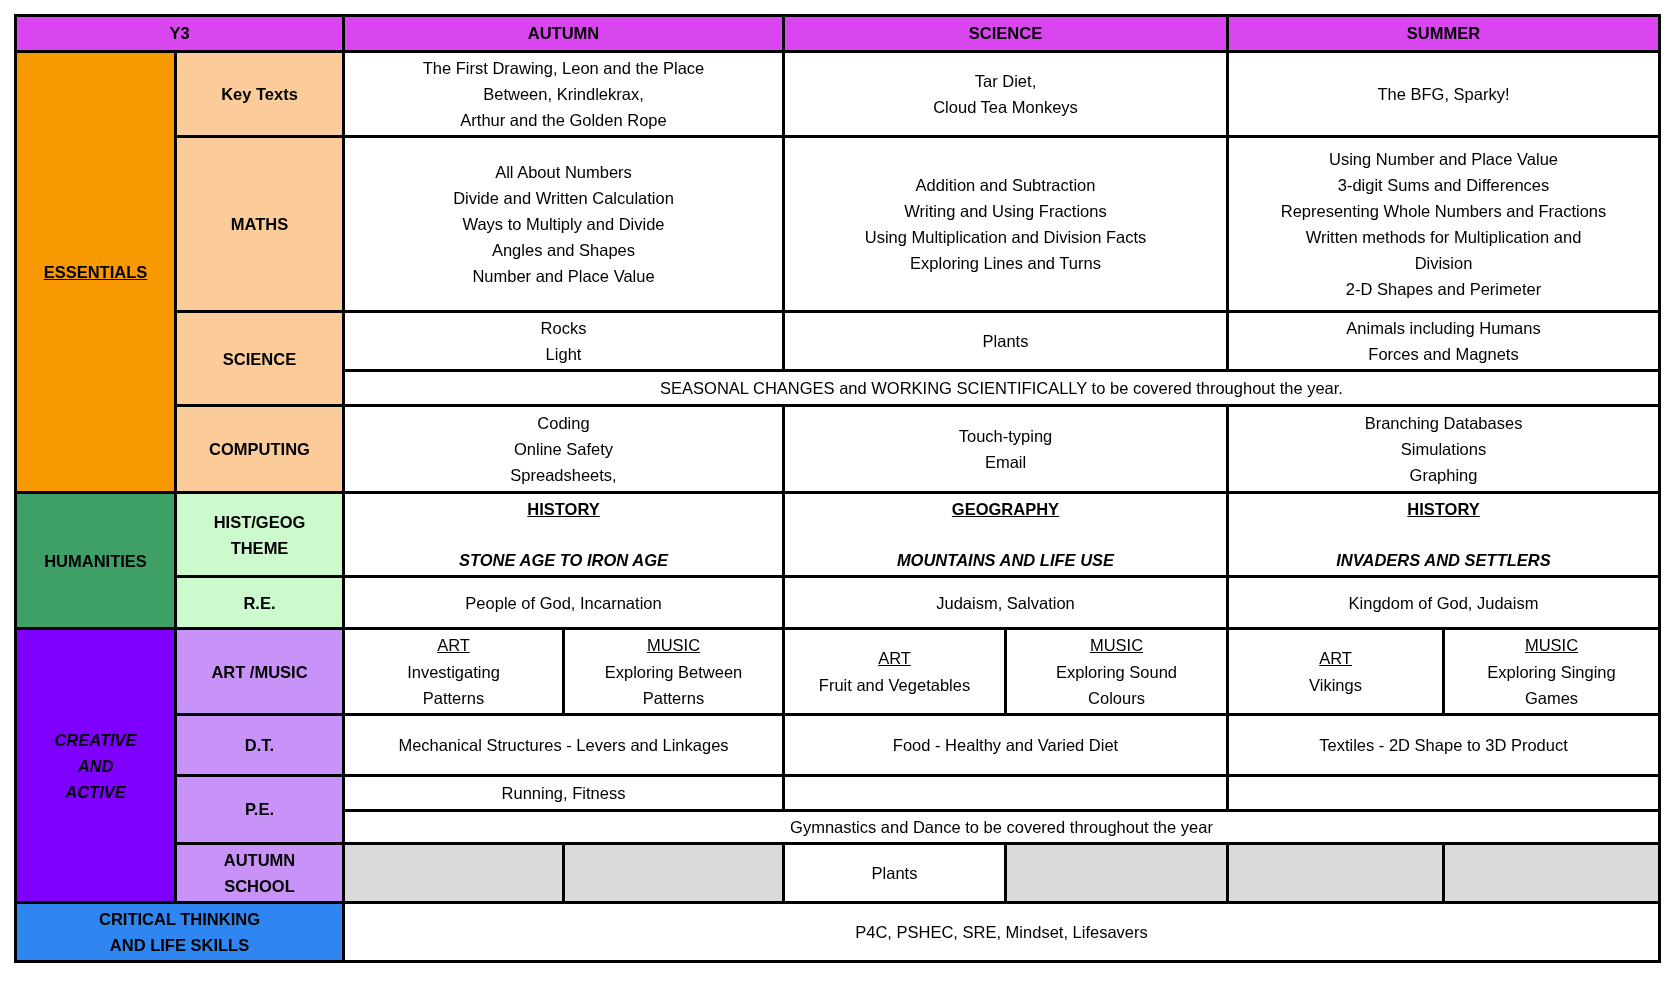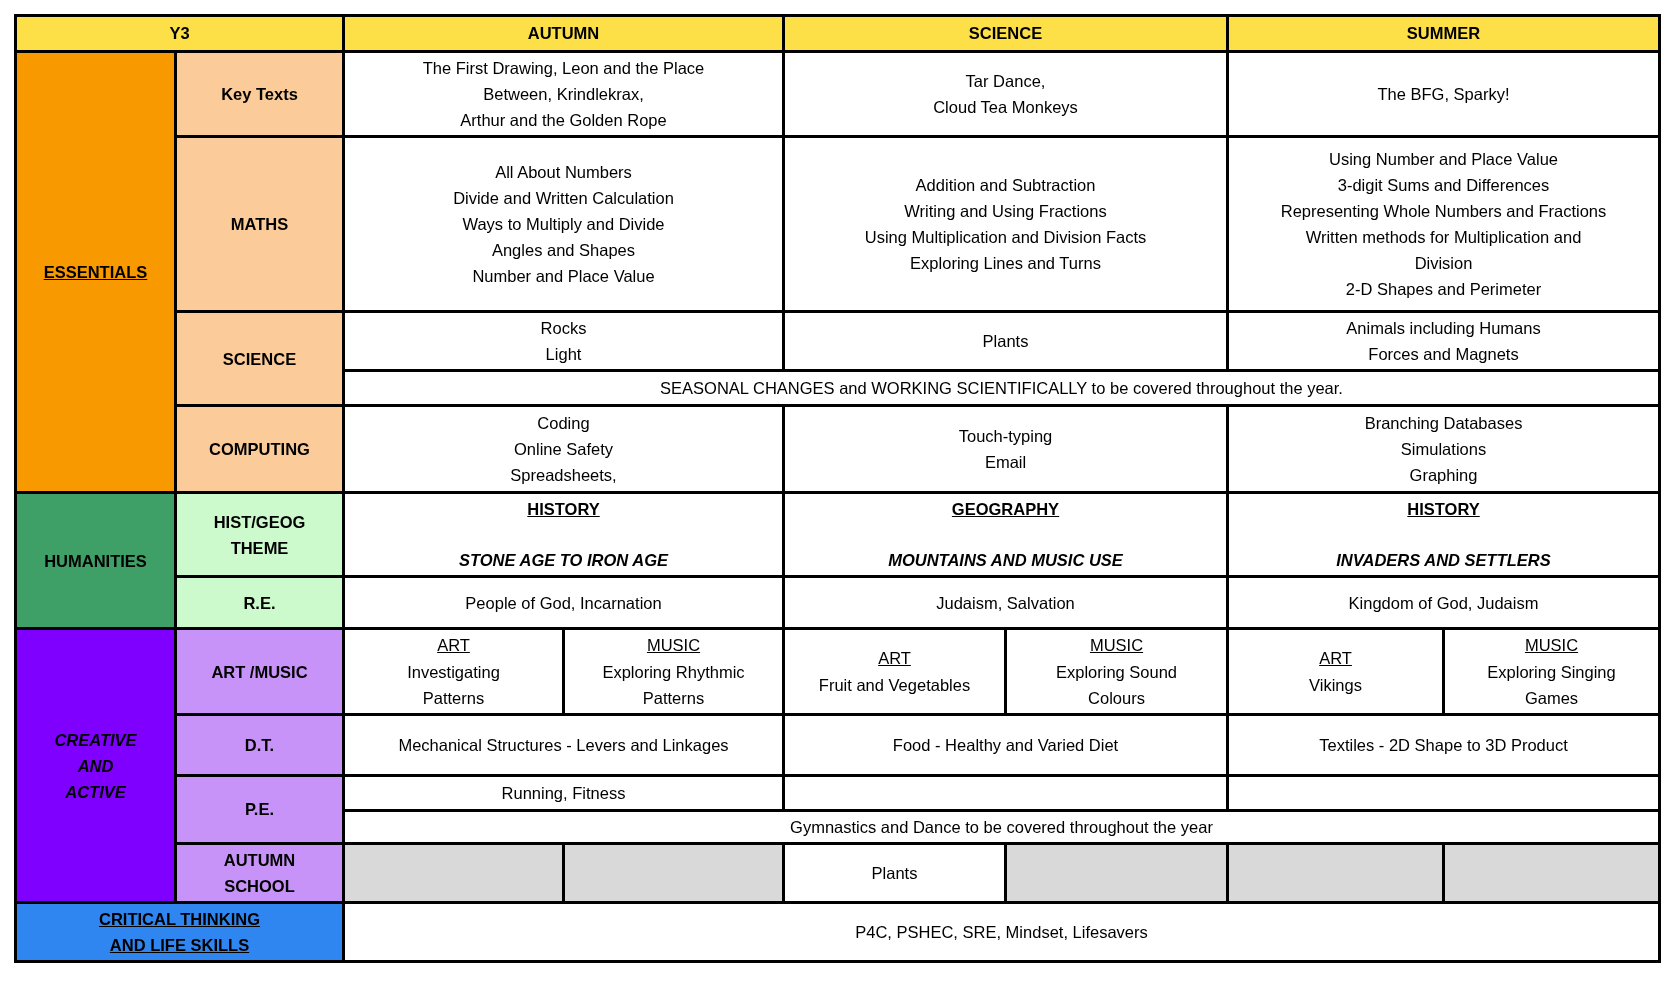--- a/index.html
+++ b/index.html
@@ -12,26 +12,26 @@
   }
   table.curriculum td {
     border:3px solid #000;
     text-align:center;
     vertical-align:middle;
     padding:2px 8px;
     font-size:16.5px;
     line-height:1.58;
     overflow:hidden;
   }
-  .hdr  { background:#fde047; font-weight:bold; font-size:17px; }
+  .hdr  { background:#d946ef; font-weight:bold; font-size:17px; }
   .sec  { font-weight:bold; font-size:17px; line-height:1.45; }
   .sec-orange { background:#F99900;text-decoration:underline; }
   .sec-green  { background:#3FA067; }
   .sec-purple { background:#7F00FF;font-style:italic; }
-  .sec-blue   { background:#3086F0;text-decoration:underline; }
+  .sec-blue   { background:#3086F0; }
   .lbl  { font-weight:bold; font-size:17px; line-height:1.4; }
   .lbl-peach  { background:#FBCC99; }
   .lbl-green  { background:#CCFACC; }
   .lbl-purple { background:#C893F9; }
   .gray { background:#D9D9D9; }
   .dot-b { border-bottom:2px dotted #000; }
   .dot-t { border-top:2px dotted #000; }
   .subject-title { text-decoration:underline; font-weight:bold; }
   .topic { font-style:italic; font-weight:bold;margin-top:25px; }
   .am-head { text-decoration:underline; }
@@ -61,21 +61,21 @@
 
   <tr style="height:83px">
     <td rowspan="5" class="sec sec-orange">ESSENTIALS</td>
     <td class="lbl lbl-peach">Key Texts</td>
     <td colspan="2">
       <div>The First Drawing, Leon and the Place</div>
       <div>Between, Krindlekrax,</div>
       <div>Arthur and the Golden Rope</div>
     </td>
     <td colspan="2">
-      <div>Tar Dance,</div>
+      <div>Tar Diet,</div>
       <div>Cloud Tea Monkeys</div>
     </td>
     <td colspan="2">The BFG, Sparky!</td>
   </tr>
 
   <tr style="height:175px">
     <td class="lbl lbl-peach">MATHS</td>
     <td colspan="2">
       <div>All About Numbers</div>
       <div>Divide and Written Calculation</div>
@@ -139,21 +139,21 @@
     <td class="lbl lbl-green">
       <div>HIST/GEOG</div>
       <div>THEME</div>
     </td>
     <td colspan="2">
       <div class="subject-title">HISTORY</div>
       <div class="topic">STONE AGE TO IRON AGE</div>
     </td>
     <td colspan="2">
       <div class="subject-title">GEOGRAPHY</div>
-      <div class="topic">MOUNTAINS AND MUSIC USE</div>
+      <div class="topic">MOUNTAINS AND LIFE USE</div>
     </td>
     <td colspan="2">
       <div class="subject-title">HISTORY</div>
       <div class="topic">INVADERS AND SETTLERS</div>
     </td>
   </tr>
 
   <tr style="height:52px">
     <td class="lbl lbl-green">R.E.</td>
     <td colspan="2">People of God, Incarnation</td>
@@ -168,21 +168,21 @@
       <div>ACTIVE</div>
     </td>
     <td class="lbl lbl-purple">ART /MUSIC</td>
     <td>
       <div class="am-head">ART</div>
       <div>Investigating</div>
       <div>Patterns</div>
     </td>
     <td>
       <div class="am-head">MUSIC</div>
-      <div>Exploring Rhythmic</div>
+      <div>Exploring Between</div>
       <div>Patterns</div>
     </td>
     <td>
       <div class="am-head">ART</div>
       <div>Fruit and Vegetables</div>
     </td>
     <td>
       <div class="am-head">MUSIC</div>
       <div>Exploring Sound</div>
       <div>Colours</div>

